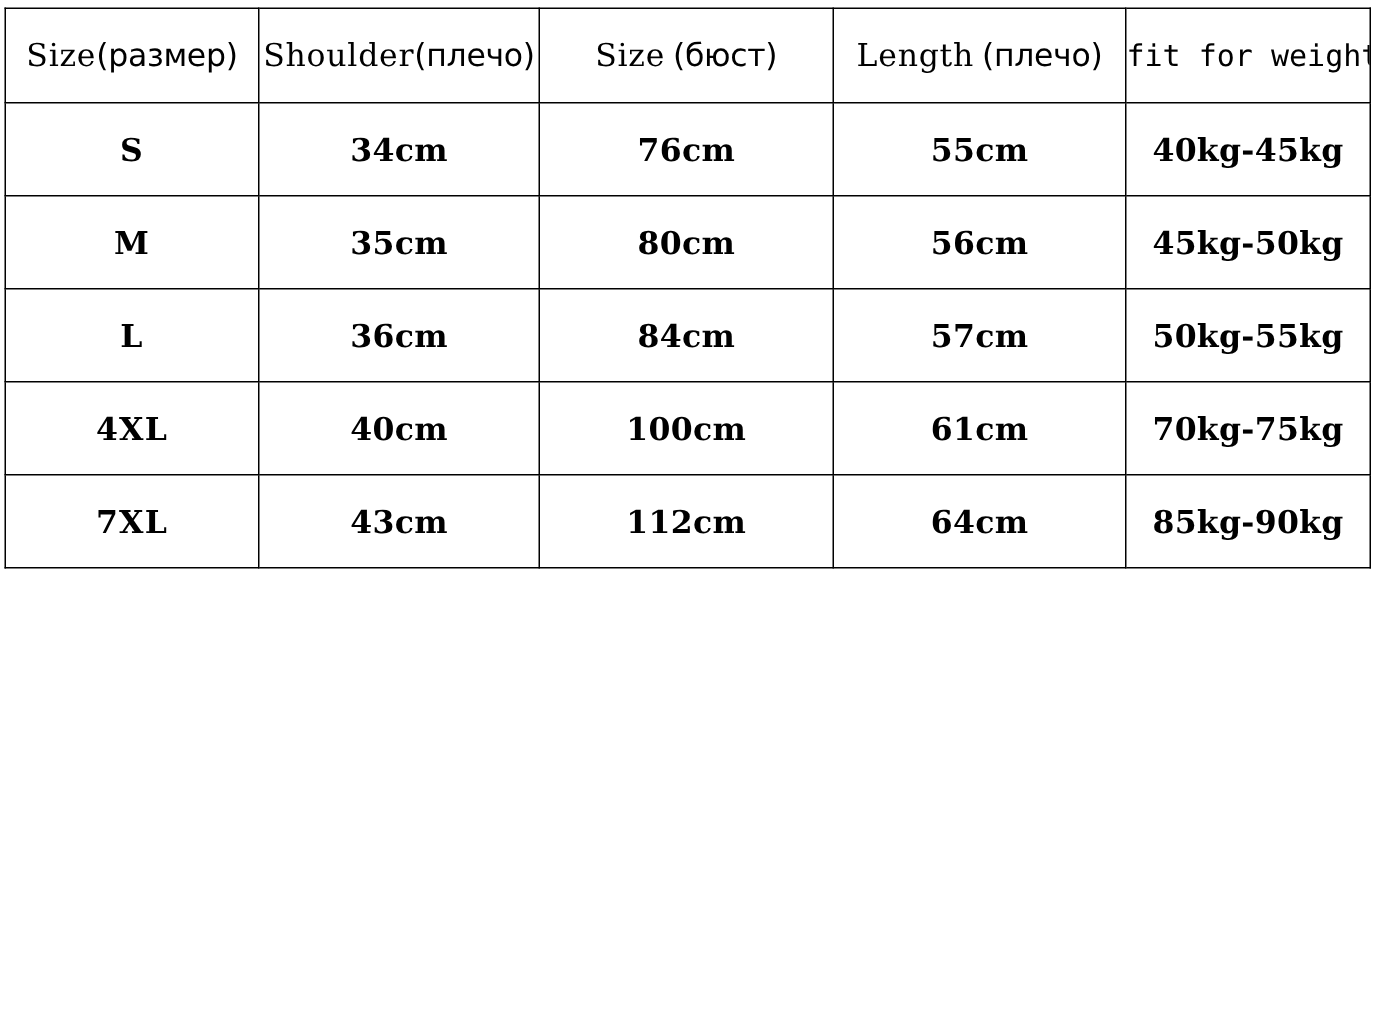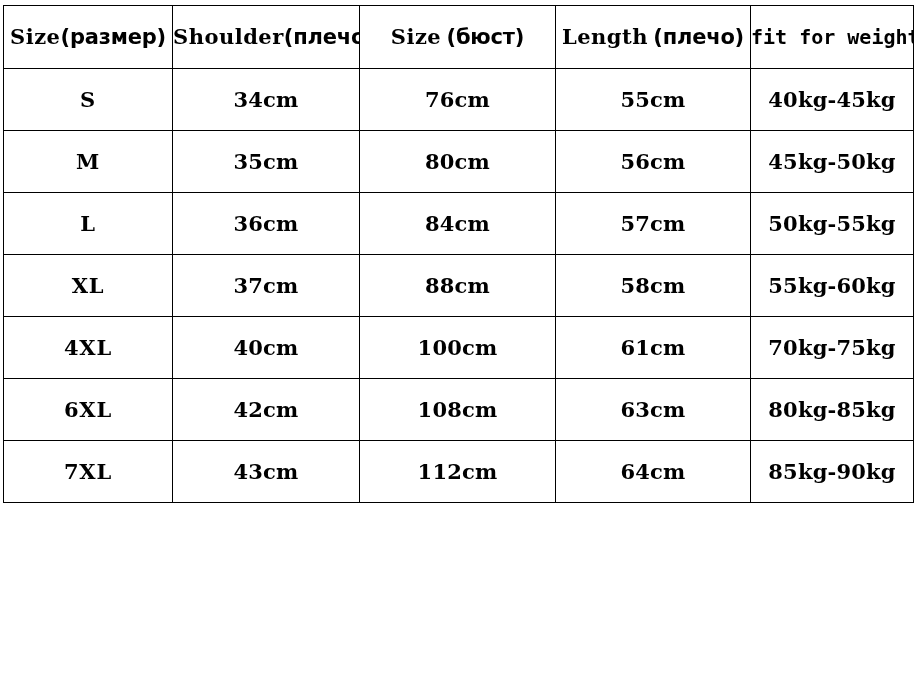--- a/index.html
+++ b/index.html
@@ -56,27 +56,27 @@
     letter-spacing: 0px;
   }
 
   .hdr {
     display: block;
     line-height: 1;
   }
   
   .hdr .lat {
     font-family: "DejaVu Serif", "Liberation Serif", serif;
-    font-weight: bold;
+    font-weight: normal;
     letter-spacing: 0.5px;
   }
   
   .hdr .cyr {
     font-family: "DejaVu Sans", "Liberation Sans", sans-serif;
-    font-weight: bold;
+    font-weight: normal;
     letter-spacing: -0.2px;
   }
   
   th.h-weight {
     text-align: left;
     padding-left: 6px;
   }
   th.h-weight .lat {
     font-family: "DejaVu Sans Mono", "Liberation Mono", monospace;
     font-size: 20px;
@@ -142,39 +142,25 @@
           <td>45kg-50kg</td>
         </tr>
         <tr>
           <td class="v-size">L</td>
           <td>36cm</td>
           <td>84cm</td>
           <td>57cm</td>
           <td>50kg-55kg</td>
         </tr>
         <tr>
-          <td class="v-size">XL</td>
-          <td>37cm</td>
-          <td>88cm</td>
-          <td>58cm</td>
-          <td>55kg-60kg</td>
-        </tr>
-        <tr>
           <td class="v-size">4XL</td>
           <td>40cm</td>
           <td>100cm</td>
           <td>61cm</td>
           <td>70kg-75kg</td>
-        </tr>
-        <tr>
-          <td class="v-size">6XL</td>
-          <td>42cm</td>
-          <td>108cm</td>
-          <td>63cm</td>
-          <td>80kg-85kg</td>
         </tr>
         <tr>
           <td class="v-size">7XL</td>
           <td>43cm</td>
           <td>112cm</td>
           <td>64cm</td>
           <td>85kg-90kg</td>
         </tr>
       </tbody>
   </table>

